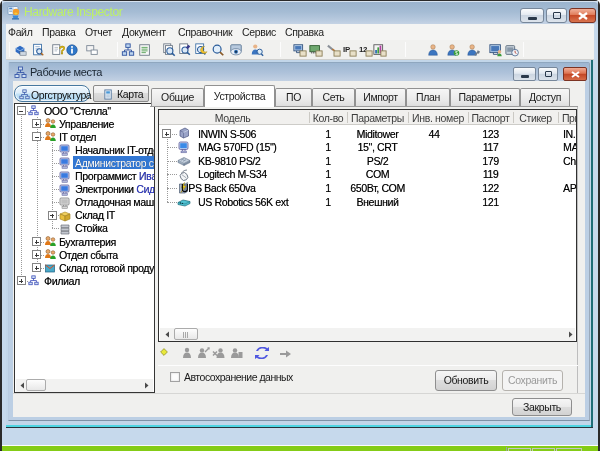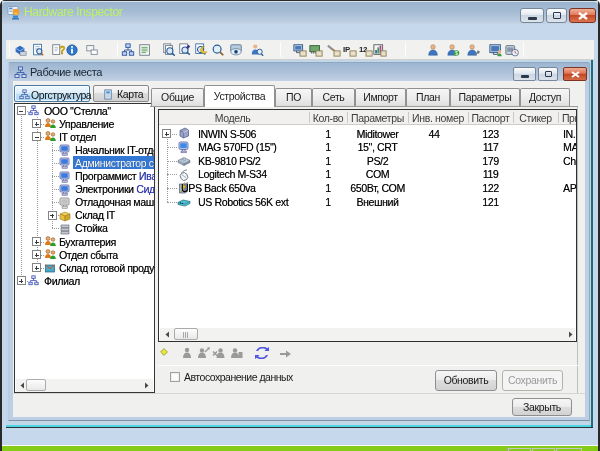--- a/index.html
+++ b/index.html
@@ -27,21 +27,21 @@
 #child { left:8px; top:62px; width:582px; height:359px;
   background:#bccfe4; border:1px solid #8fa7bf; border-left-color:#b9cce1; border-right-color:#9aa9ba; border-bottom-color:#7e92a6; border-radius:2px 2px 0 0; }
 #child-cap { left:9px; top:63px; width:580px; height:18px;
   background:linear-gradient(#9db6d1, #aec2da 55%, #c3d1e3 100%); }
 #child-title { left:30px; top:66px; font-size:11px; color:#1a2531; }
 .ccapbtn { top:67px; height:14px; border-radius:2px; border:1px solid #77879a;
   background:linear-gradient(#fafbfc, #e2e8f0 45%, #cbd5e1 50%, #dce3eb); }
 .ccapbtn.close { background:linear-gradient(#f0ac95, #dd7350 45%, #c24524 50%, #d66c48); border-color:#7c3323; }
 #child-body { left:13px; top:81px; width:572px; height:336px; background:#f0f0ee; }
 
-#btn-org { left:14px; top:85px; width:76px; height:17px; border:1px solid #47789f; border-radius:2px;
+#btn-org { left:14px; top:85px; width:76px; height:17px; border:1px solid #47789f; border-radius:8px;
   background:linear-gradient(#f0f8fe, #ddeefa 48%, #c2e2f6 52%, #b2d8f2); font-size:10.5px; color:#111;
   box-shadow:inset 0 0 0 1px rgba(255,255,255,.75); }
 #btn-map { left:93px; top:85px; width:56px; height:17px; border:1px solid #8a8a8a; border-radius:2px;
   background:linear-gradient(#f7f7f7, #ececec 50%, #dcdcdc 50%, #d0d0d0); font-size:10.5px; color:#111; }
 
 #tree { left:14px; top:103px; width:141px; height:290px; background:#fff; border:1.5px solid #353535; }
 .tsel { background:#3277d3; color:#fff; }
 .blue { color:#2a35c8; }
 
 #tree-hsb { position:absolute; left:1px; top:275px; width:137px; height:13px; background:#f2f2f1; }
@@ -99,20 +99,29 @@
       <div class="ab" style="left:7px;top:8px;width:9px;height:3px;background:#29384a;border-radius:1px;"></div>
     </div>
   <div class="ab capbtn" style="left:546px;width:21px;">
       <div class="ab" style="left:6px;top:3px;width:8px;height:7px;border:1.4px solid #29384a;border-radius:1px;"></div>
     </div>
   <div class="ab capbtn close" style="left:569px;width:27px;">
       <svg class="ab" style="left:8px;top:3px;width:10px;height:8px;" viewBox="0 0 10 8">
         <path d="M1 1l8 6M9 1 1 7" stroke="#fff" stroke-width="2.2"></path>
       </svg>
     </div>
+  <div id="menubar" class="ab">
+    <span class="ab mitem" style="left:2px;">Файл</span>
+    <span class="ab mitem" style="left:36px;">Правка</span>
+    <span class="ab mitem" style="left:79px;">Отчет</span>
+    <span class="ab mitem" style="left:116px;">Документ</span>
+    <span class="ab mitem" style="left:172px;">Справочник</span>
+    <span class="ab mitem" style="left:236px;">Сервис</span>
+    <span class="ab mitem" style="left:279px;">Справка</span>
+  </div>
   <div id="toolbar" class="ab">
     <div class="ab tsep" style="left:3px;"></div>
     <div class="ab tsep" style="left:111px;"></div>
     <div class="ab tsep" style="left:274px;"></div>
     <div class="ab tsep" style="left:399px;"></div>
     <div class="ab tsep" style="left:517px;"></div>
     <svg class="ab ticon" style="left:7px" viewBox="0 0 16 16">
         <path d="M3 6 8 3l5 3v4l-5 3-5-3z" fill="#2e6bc4"></path>
         <path d="M3 6l5 3 5-3" fill="none" stroke="#9cc0e8" stroke-width="1"></path>
         <path d="M8 9v4" stroke="#1a4c96" stroke-width="1"></path>

